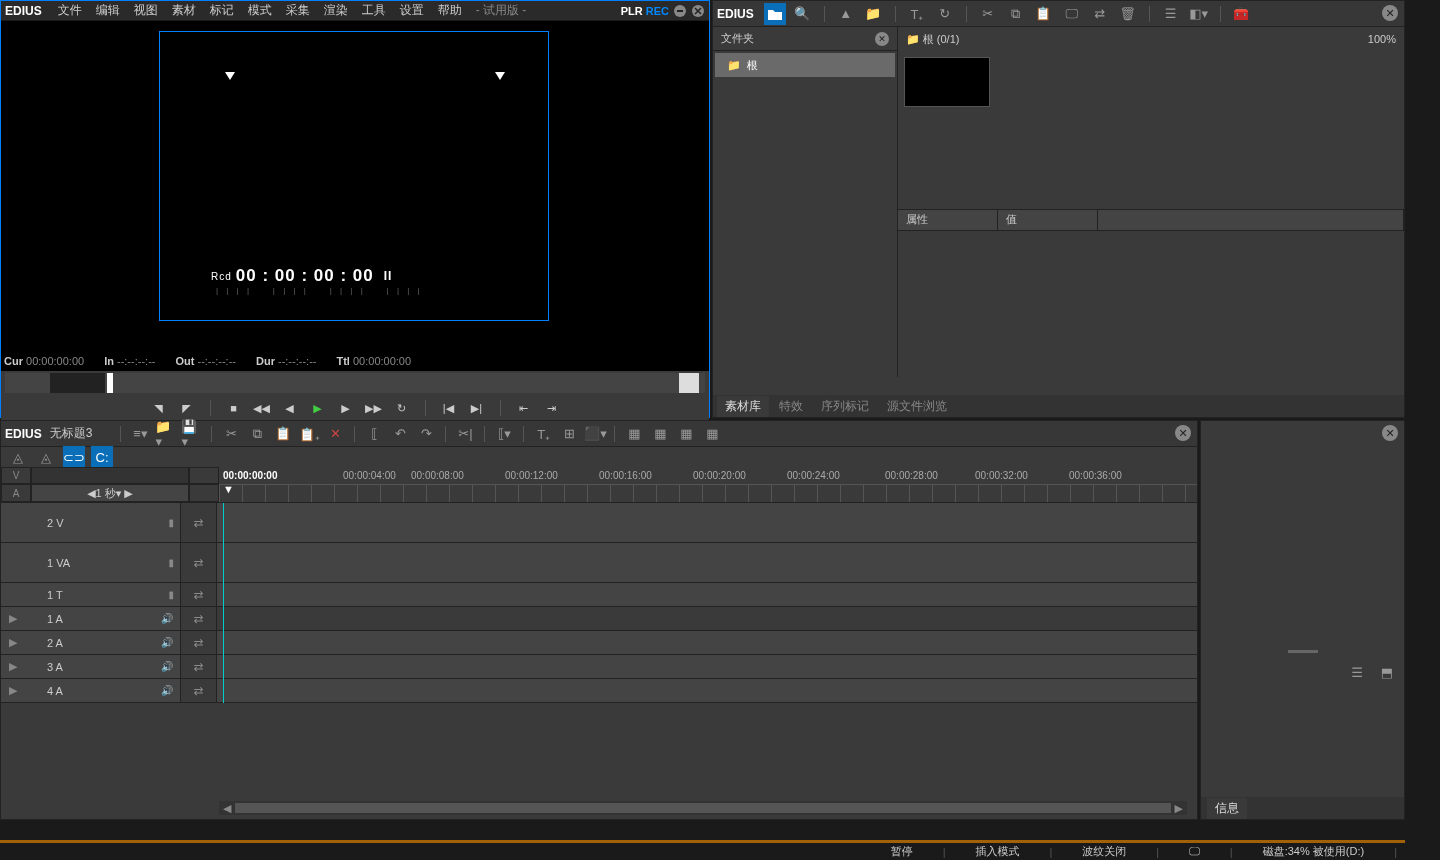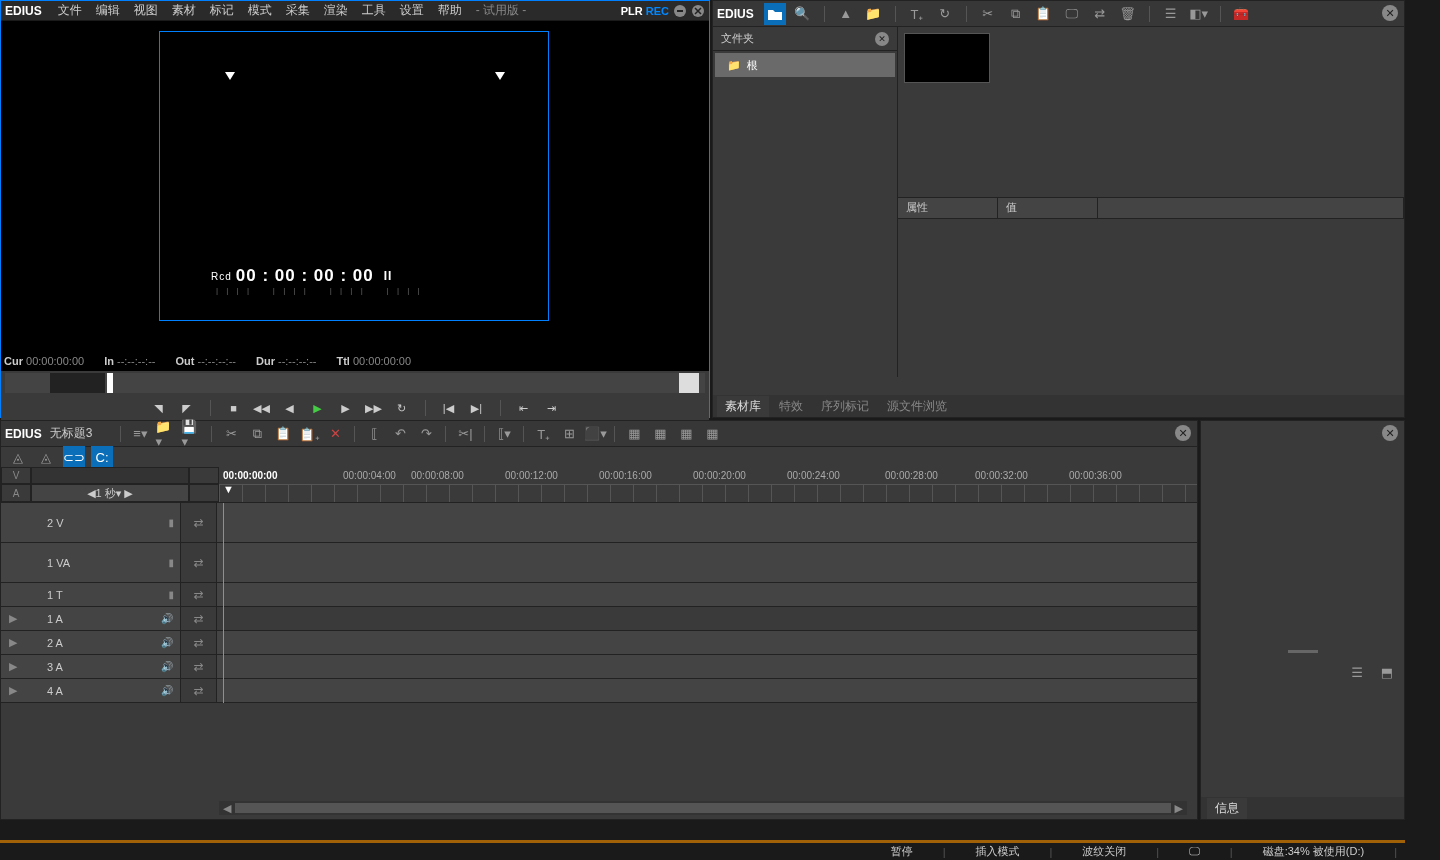--- a/index.html
+++ b/index.html
@@ -200,20 +200,24 @@
         <span class="mini-close">✕</span>
       </div>
       <div class="folder-tree">
         <div class="tree-row">
           <span>📁</span>
           <span>根</span>
         </div>
       </div>
     </div>
     <div class="bin-col">
+      <div class="bin-head">
+        <span><span style="color:#888">📁</span> <span>根  (0/1)</span></span>
+        <span>100%</span>
+      </div>
       <div class="bin-body">
         <div class="thumb"></div>
       </div>
       <div class="prop-table">
         <div class="prop-cell">属性</div>
         <div class="prop-cell">值</div>
         <div class="prop-cell" style="flex:1"></div>
       </div>
       <div style="flex:1"></div>
     </div>

